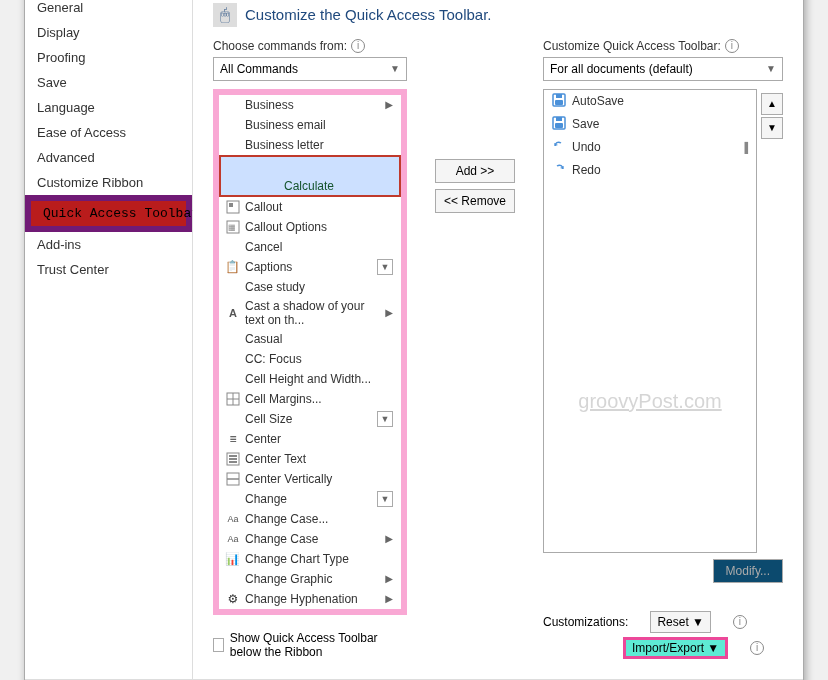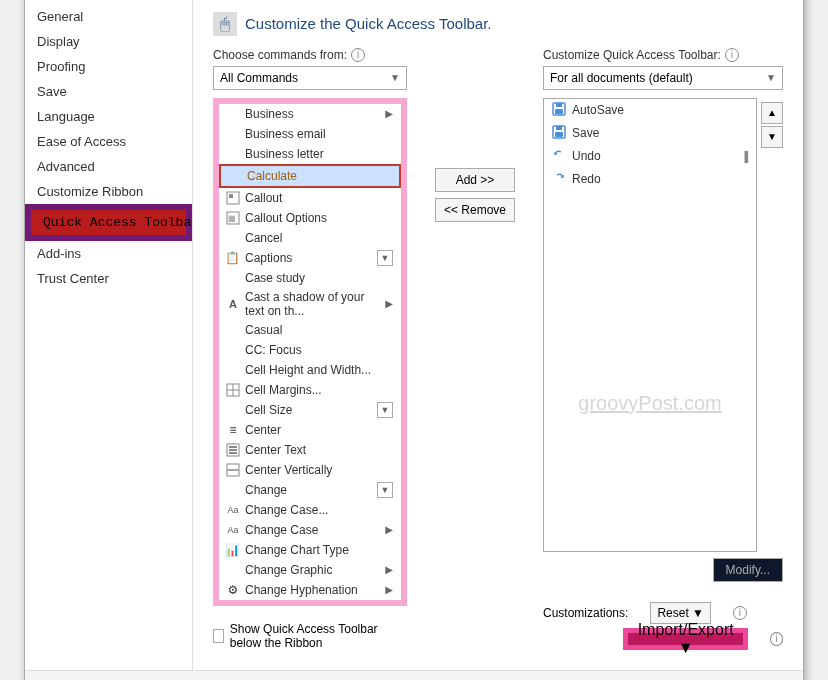--- a/index.html
+++ b/index.html
@@ -145,22 +145,23 @@
       display: flex;
       align-items: center;
       gap: 4px;
       font-size: 12px;
       color: #333;
       min-height: 20px;
     }
     .list-item.selected {
       background: #cce0ff;
       border: 2px solid #c0392b;
-      color: #a16207;
+      color: #14532d;
       font-weight: 500;
+      flex-direction: column;
     }
     .list-item-icon {
       width: 16px;
       height: 16px;
       flex-shrink: 0;
       display: flex;
       align-items: center;
       justify-content: center;
     }
     .list-item-arrow {
@@ -229,28 +230,28 @@
       background: #f5f5f5;
       cursor: pointer;
       display: flex;
       align-items: center;
       justify-content: center;
       font-size: 10px;
     }
     .modify-btn {
       height: 24px;
       border: 1px solid #aaa;
-      background: #0f172a;
+      background: #0c4a6e;
       cursor: default;
       font-size: 12px;
       color: #aaa;
       display: flex;
       align-items: center;
       justify-content: center;
-      margin-bottom: 12px;
+      margin-bottom: 20px;
       padding: 0 12px;
       align-self: flex-end;
     }
     .customizations-row {
       display: flex;
       align-items: center;
       gap: 22px;
       margin-bottom: 4px;
       font-size: 12px;
     }
@@ -260,24 +261,24 @@
       background: #f5f5f5;
       cursor: pointer;
       font-size: 12px;
       display: flex;
       align-items: center;
       padding: 0 6px;
       gap: 3px;
     }
     .import-export-btn {
       height: 22px;
-      border: 5px solid #ec4899;
-      background: #be185d;
-      cursor: pointer;
-      font-size: 16px;
+      border: 3px solid #ec4899;
+      background: #5eead4;
+      cursor: pointer;
+      font-size: 12px;
       display: flex;
       align-items: center;
       padding: 0 6px;
       gap: 3px;
     }
     .show-toolbar-row {
       display: flex;
       align-items: center;
       gap: 6px;
       padding: 8px 0 4px 0;

